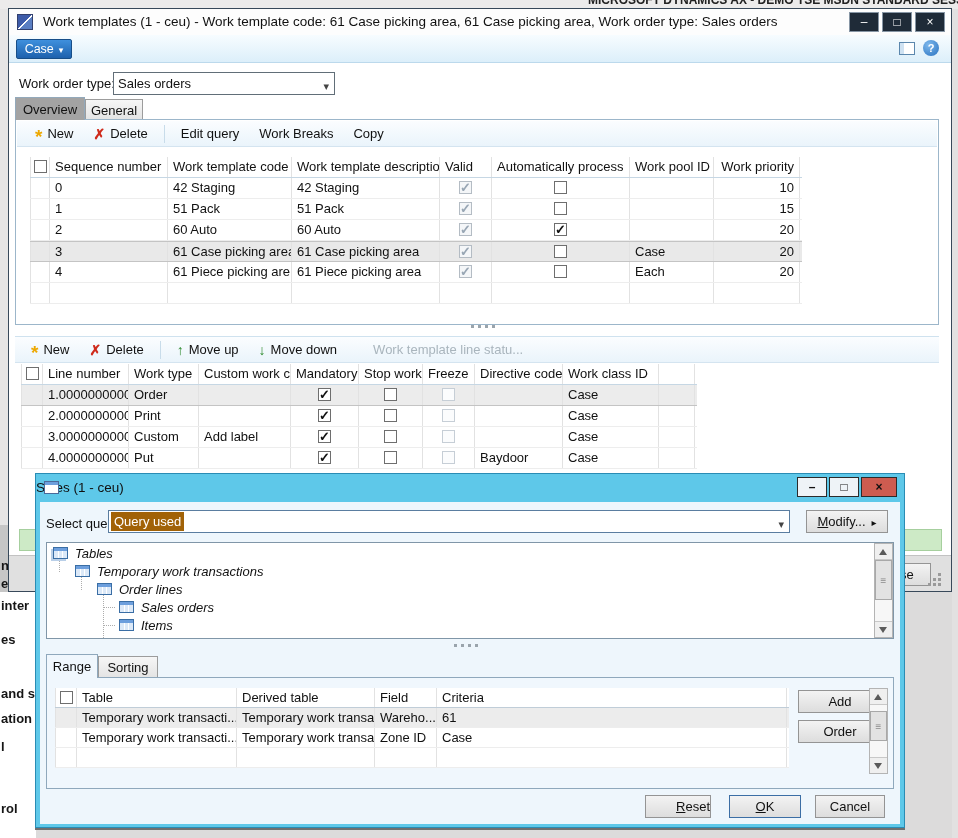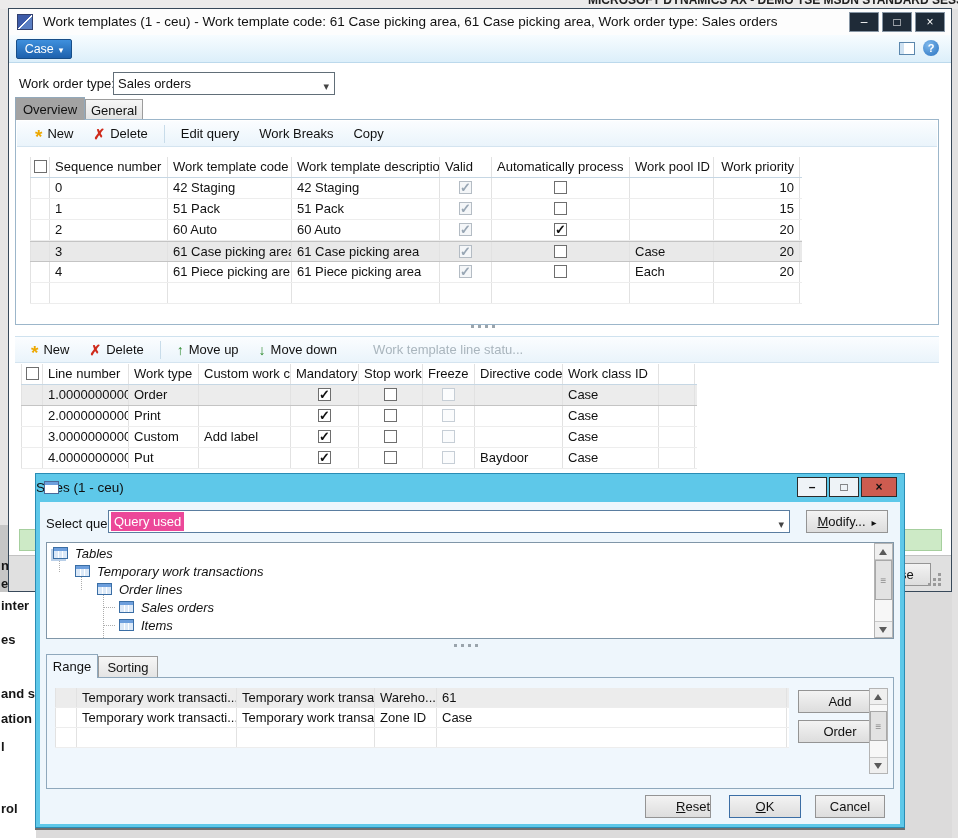--- a/index.html
+++ b/index.html
@@ -82,21 +82,21 @@
   .dlg-title { position:absolute; left:0; top:0; width:100%; height:28px; line-height:28px; font-size:13.5px; color:#101010; }
   .dlg-icon { position:absolute; left:8px; top:7px; width:15px; height:13px; background:#fff; border:1px solid #4a6a9a; }
   .dlg-icon::before { content:""; position:absolute; left:0; top:0; width:100%; height:3px; background:#6d9fdd; }
   .dlg-cap { position:absolute; top:3px; right:7px; display:flex; gap:2px; }
   .dlg-cap-btn { width:30px; height:20px; background:#eef3f7; border:1px solid #2b2b2b; color:#111; font-size:12px; font-weight:bold; line-height:18px; text-align:center; }
   .dlg-cap-btn.close { width:36px; background:#cd5c50; }
   .dlg-body { position:absolute; left:4px; top:28px; width:860px; height:322px; background:#eef6fc; }
 
   .sq-label { left:6px; top:10px; line-height:23px; }
   .sq-combo { left:68px; top:8px; width:682px; height:23px; border:1px solid #5a7da0; line-height:21px; }
-  .sq-val { display:inline-block; background:#ec4899; color:#fff; padding:0 3px; margin:1px 0 0 2px; line-height:19px; }
+  .sq-val { display:inline-block; background:#a16207; color:#fff; padding:0 3px; margin:1px 0 0 2px; line-height:19px; }
   .modify-btn { left:766px; top:8px; width:82px; height:23px; line-height:21px; }
   .modify-btn .mb-arrow { font-size:10px; margin-left:6px; }
 
   .treebox { left:6px; top:40px; width:848px; height:97px; background:#fff; border:1px solid #8096a8; overflow:hidden; }
   .trow { position:absolute; height:18px; line-height:17px; white-space:nowrap; }
   .tbl-icon { position:absolute; width:15px; height:12px; top:2px; background:#dce9f8; border:1px solid #3a6ea5;
       background-image:linear-gradient(#6d9fdd 3px, transparent 3px),
         linear-gradient(90deg, transparent 4px,#fff 4px,#fff 5px, transparent 5px, transparent 8px,#fff 8px,#fff 9px, transparent 9px); }
   .tbl-icon.root { box-shadow:-2px 2px 0 0 #b9cfe8; }
   .tlabel { position:absolute; top:0;font-style:italic; }
@@ -440,20 +440,27 @@
           <i></i>
           <i></i>
           <i></i>
         </div>
 
       <span class="tab active2 rtab-range">Range</span>
       <span class="tab inactive rtab-sort">Sorting</span>
 
       <div class="abs rangepanel">
         <div class="dgrid" style="width:734px;">
+          <div class="drow hdr">
+            <span class="gc first c" style="width:22px"><span class="cb"></span></span>
+            <span class="gc" style="width:160px">Table</span>
+            <span class="gc" style="width:138px">Derived table</span>
+            <span class="gc" style="width:62px">Field</span>
+            <span class="gc" style="width:350px">Criteria</span>
+          </div>
           <div class="drow sel">
             <span class="gc first" style="width:22px"></span>
             <span class="gc" style="width:160px">Temporary work transacti...</span>
             <span class="gc" style="width:138px">Temporary work transacti...</span>
             <span class="gc" style="width:62px">Wareho...</span>
             <span class="gc" style="width:350px">61</span>
           </div>
           <div class="drow">
             <span class="gc first" style="width:22px"></span>
             <span class="gc" style="width:160px">Temporary work transacti...</span>

